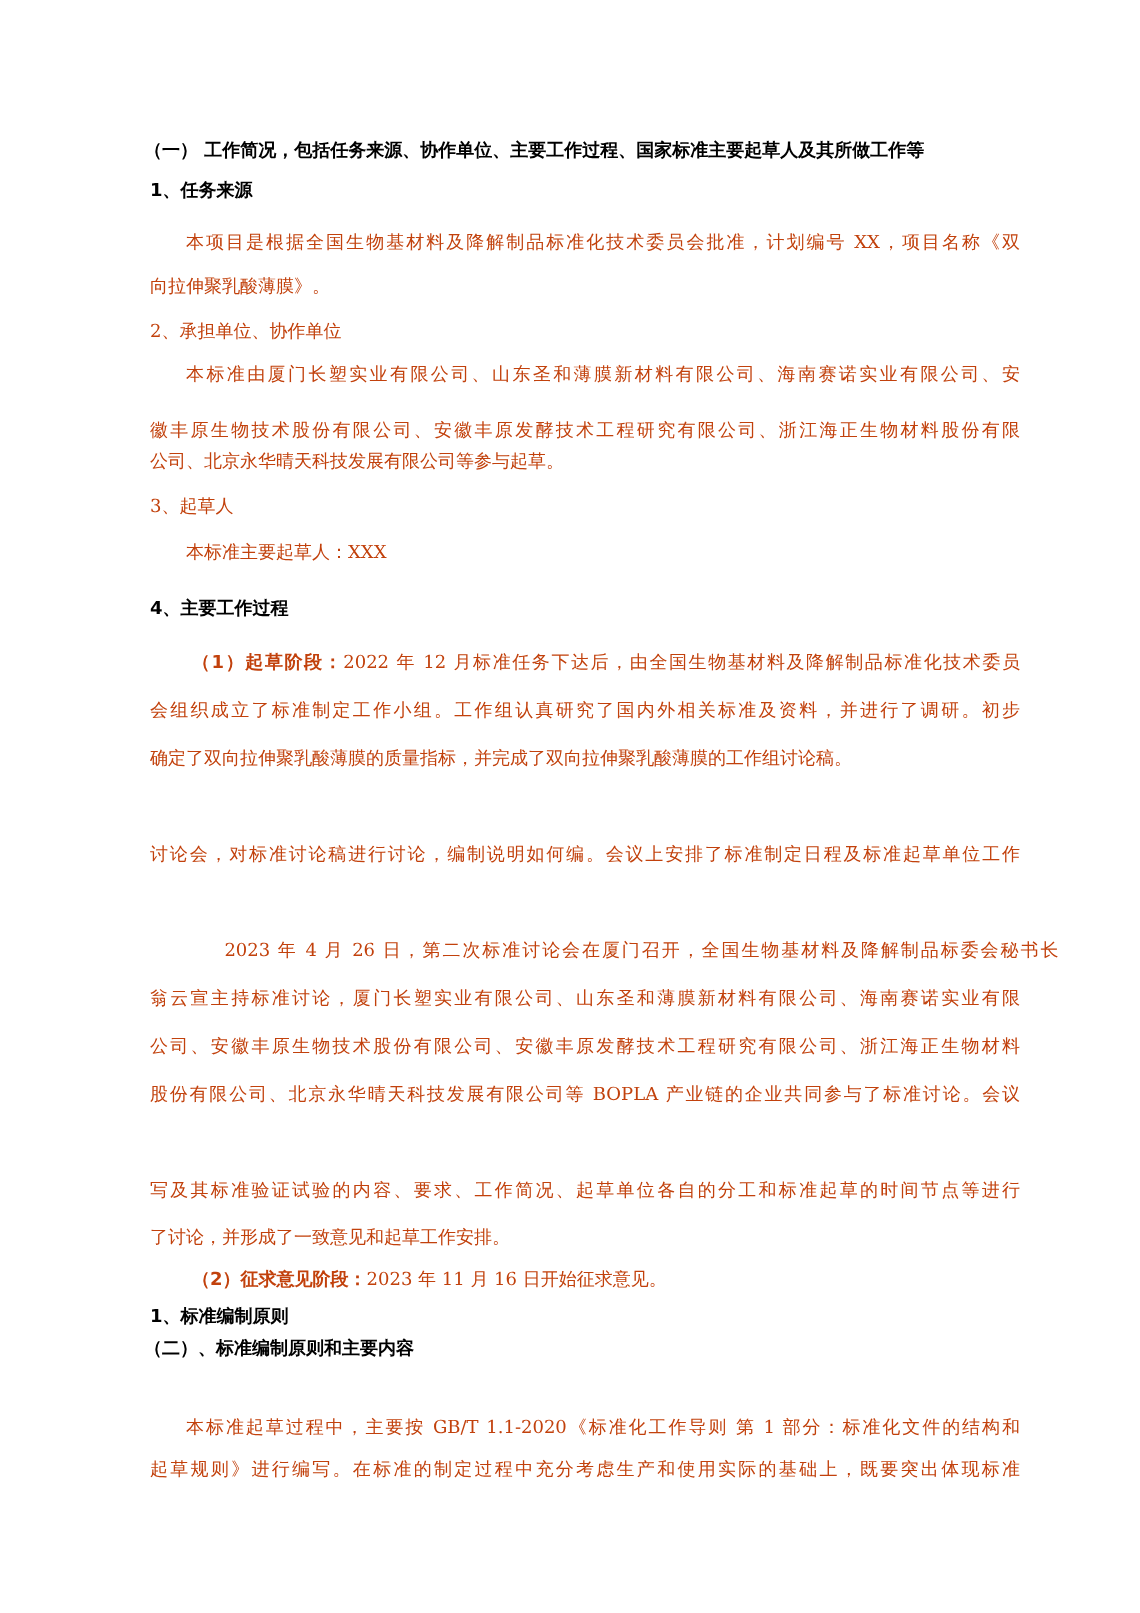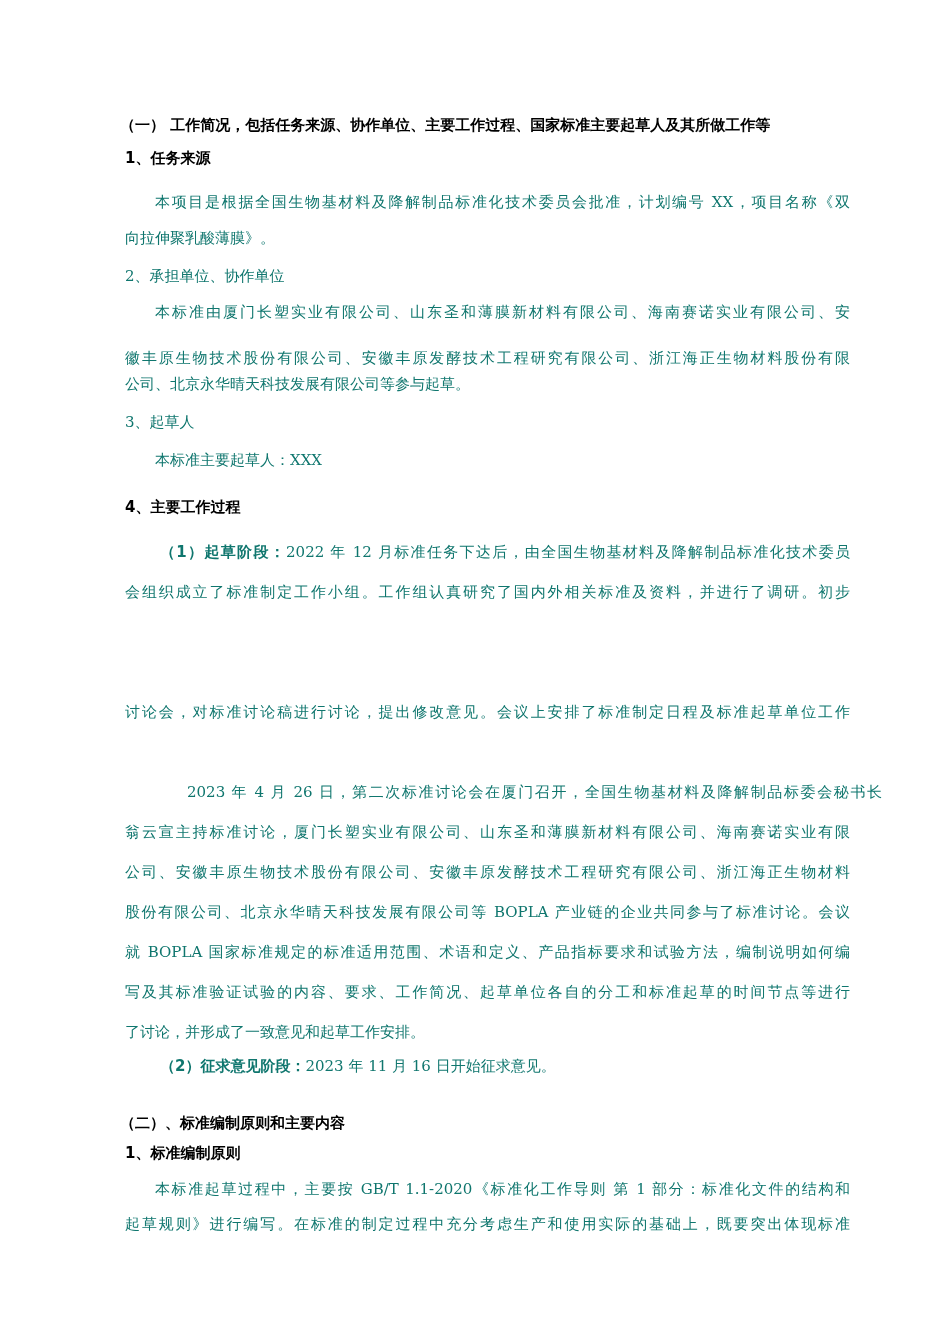--- a/index.html
+++ b/index.html
@@ -1,21 +1,21 @@
 <!DOCTYPE html>
 <html><head>
 <meta charset="utf-8">
 <style>
   html, body { margin: 0; padding: 0; background: #ffffff; }
   body { width: 950px; height: 1344px; position: relative; overflow: hidden; }
   .page { position: absolute; left: 0; top: 0; width: 950px; height: 1344px; background: #fff; }
   .line {
     position: absolute; left: 125px; width: 725px;
     font-family: "DejaVu Serif", "Liberation Serif", serif;
-    font-size: 15px; color: #0f766e; white-space: nowrap;
+    font-size: 15px; color: #c2410c; white-space: nowrap;
     letter-spacing: 0px; line-height: 18px;
   }
   .indent { left: 155px; width: 695px; }
   .head {
     font-family: "DejaVu Sans", "Liberation Sans", sans-serif;
     font-size: 15px; color: #000; font-weight: bold;
   }
   .bold { font-weight: bold; font-family: "DejaVu Sans", "Liberation Sans", sans-serif; }
   .justify { text-align: justify; text-align-last: justify; }
 </style>
@@ -35,31 +35,31 @@
   <div class="line justify" style="top:349px;">徽丰原生物技术股份有限公司、安徽丰原发酵技术工程研究有限公司、浙江海正生物材料股份有限</div>
   <div class="line" style="top:375px;">公司、北京永华晴天科技发展有限公司等参与起草。</div>
 
   <div class="line" style="top:413px;">3、起草人</div>
   <div class="line indent" style="top:451px;">本标准主要起草人：XXX</div>
 
   <div class="line head" style="top:498px;">4、主要工作过程</div>
 
   <div class="line indent justify" style="top:543px; left:160px; width:690px;"><span class="bold">（1）起草阶段：</span><span>2022 年 12 月标准任务下达后，由全国生物基材料及降解制品标准化技术委员</span></div>
   <div class="line justify" style="top:583px;">会组织成立了标准制定工作小组。工作组认真研究了国内外相关标准及资料，并进行了调研。初步</div>
-  <div class="line justify" style="top:703px;">讨论会，对标准讨论稿进行讨论，提出修改意见。会议上安排了标准制定日程及标准起草单位工作</div>
+  <div class="line" style="top:623px;">确定了双向拉伸聚乳酸薄膜的质量指标，并完成了双向拉伸聚乳酸薄膜的工作组讨论稿。</div>
+  <div class="line justify" style="top:703px;">讨论会，对标准讨论稿进行讨论，编制说明如何编。会议上安排了标准制定日程及标准起草单位工作</div>
 
   <div class="line indent justify" style="top:783px;margin-left:32px;">2023 年 4 月 26 日，第二次标准讨论会在厦门召开，全国生物基材料及降解制品标委会秘书长</div>
   <div class="line justify" style="top:823px;">翁云宣主持标准讨论，厦门长塑实业有限公司、山东圣和薄膜新材料有限公司、海南赛诺实业有限</div>
   <div class="line justify" style="top:863px;">公司、安徽丰原生物技术股份有限公司、安徽丰原发酵技术工程研究有限公司、浙江海正生物材料</div>
   <div class="line justify" style="top:903px;">股份有限公司、北京永华晴天科技发展有限公司等 BOPLA 产业链的企业共同参与了标准讨论。会议</div>
-  <div class="line justify" style="top:943px;">就 BOPLA 国家标准规定的标准适用范围、术语和定义、产品指标要求和试验方法，编制说明如何编</div>
   <div class="line justify" style="top:983px;">写及其标准验证试验的内容、要求、工作简况、起草单位各自的分工和标准起草的时间节点等进行</div>
   <div class="line" style="top:1023px;font-family:Liberation Serif, serif;">了讨论，并形成了一致意见和起草工作安排。</div>
 
   <div class="line" style="top:1057px; left:160px;"><span class="bold">（2）征求意见阶段：</span><span>2023 年 11 月 16 日开始征求意见。</span></div>
 
   <div class="line head" style="top:1114px; left:120px;">（二）、标准编制原则和主要内容</div>
-  <div class="line head" style="top:1144px;">1、标准编制原则</div>
+  <div class="line head" style="top:1088px;">1、标准编制原则</div>
 
   <div class="line indent justify" style="top:1180px;">本标准起草过程中，主要按 GB/T 1.1-2020《标准化工作导则 第 1 部分：标准化文件的结构和</div>
   <div class="line justify" style="top:1215px;">起草规则》进行编写。在标准的制定过程中充分考虑生产和使用实际的基础上，既要突出体现标准</div>
 
 </div>
 
 </body></html>

